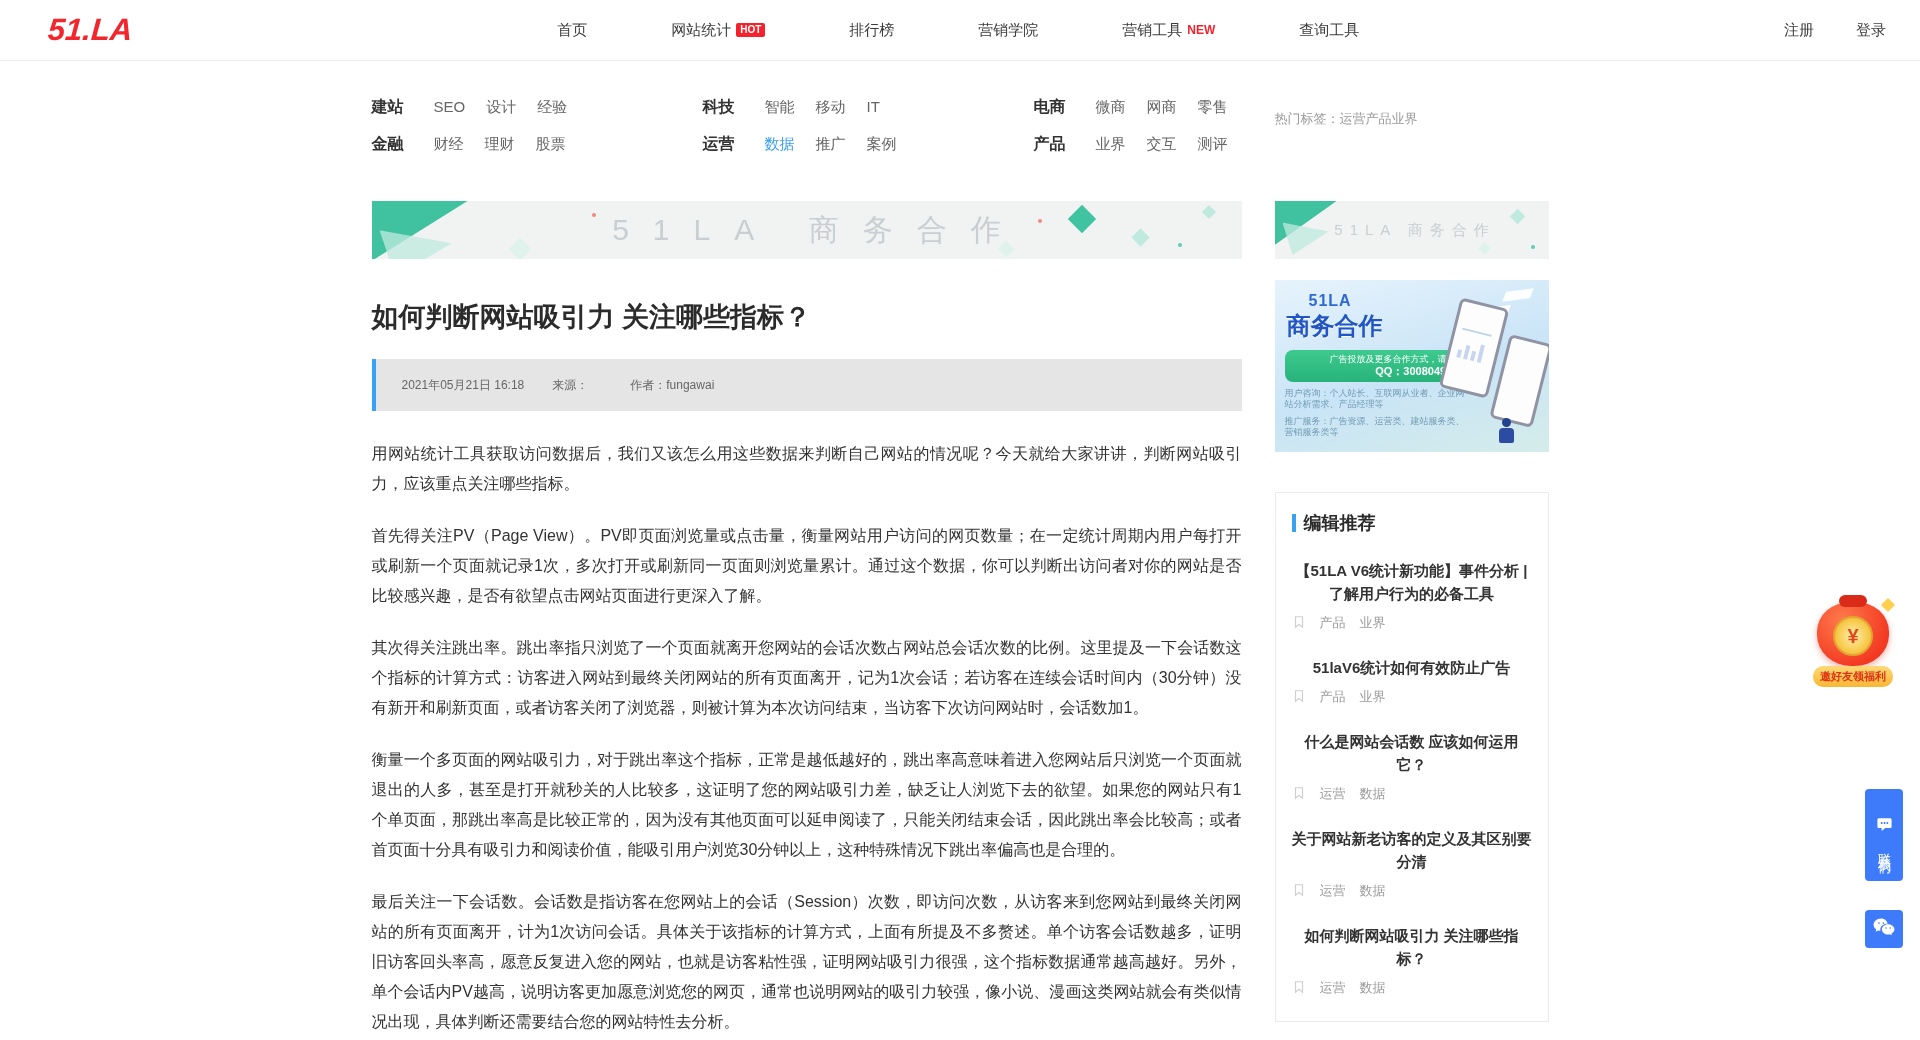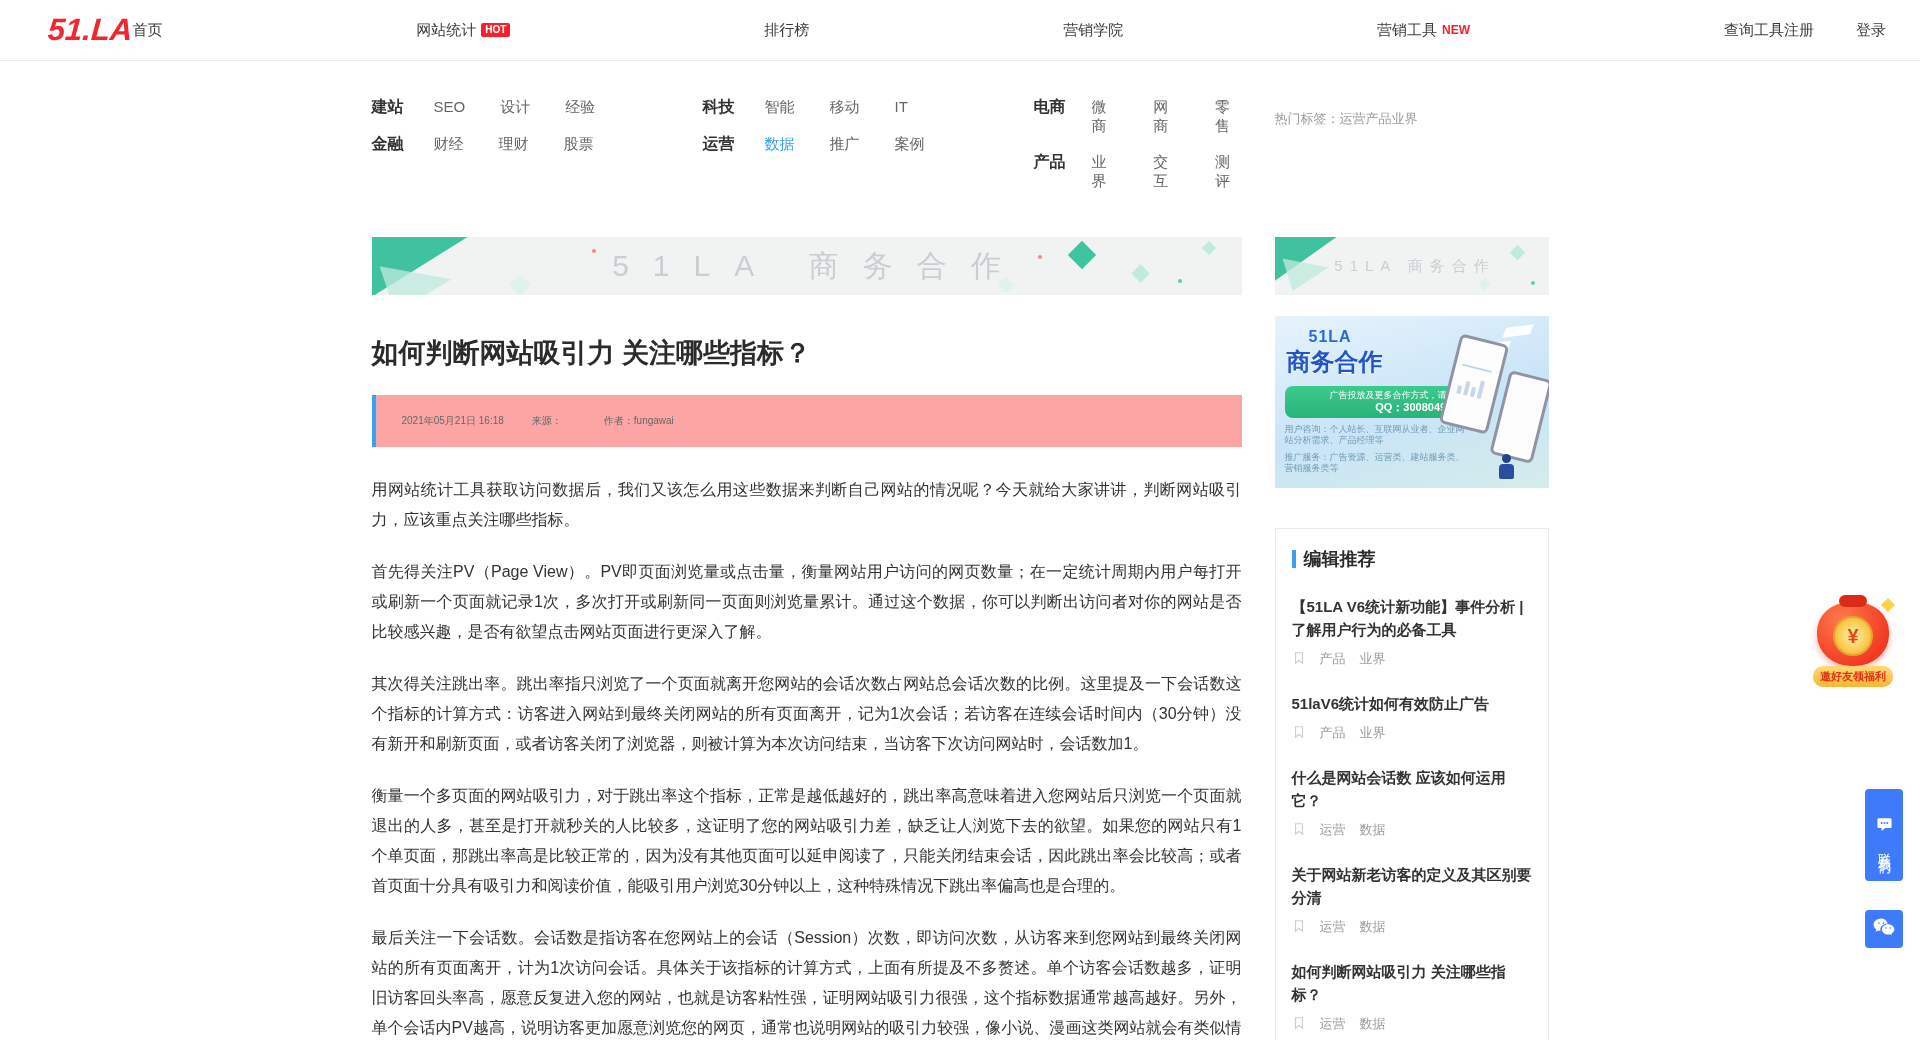--- a/index.html
+++ b/index.html
@@ -4,40 +4,40 @@
 <style>
   * { margin:0; padding:0; box-sizing:border-box; }
   html,body { width:1920px; height:1040px; background:#fff; overflow:hidden;
     font-family:"Liberation Sans","DejaVu Sans",sans-serif; color:#333; }
   a { text-decoration:none; color:inherit; cursor:pointer; }
 
   
   .topbar { height:61px; border-bottom:1px solid #ececec; display:flex; align-items:center;
     padding:0 34px 0 48px; background:#fff; position:relative; }
   .logo { font-size:31px; font-weight:900; color:#f2262c; letter-spacing:0px; font-style:italic; transform:skewX(-4deg); }
-  .mainnav { flex:1; display:flex; justify-content:space-between; gap:84px; font-size:15px; color:#3c3c3c; }
+  .mainnav { flex:1; display:flex; justify-content:center; gap:84px; font-size:15px; color:#3c3c3c; }
   .navitem { display:flex; align-items:center; gap:5px; white-space:nowrap; }
   .badge-hot { background:#f5222d; color:#fff; font-size:10px; font-weight:bold; padding:1px 4px; border-radius:2px; line-height:12px; }
   .badge-new { color:#f5222d; font-size:12px; font-weight:bold; }
   .auth { display:flex; gap:42px; font-size:15px; color:#3c3c3c; }
 
   
   .container { width:1177px; margin:0 auto; }
   .row { display:flex; gap:33px; }
   .col-main { width:870px; }
   .col-side { width:274px; }
 
   
   .cats-row { margin-top:36px; display:flex; justify-content:space-between; align-items:flex-start; }
   .cats { width:870px; display:flex; }
   .cat-group { width:331px; }
   .cat-group:last-child { width:208px; }
   .cat-line { display:flex; align-items:baseline; margin-bottom:16px; }
   .cat-head { font-size:16px; font-weight:bold; color:#333; width:62px; }
-  .cat-links { display:flex; gap:35px; font-size:15px; color:#666; }
+  .cat-links { display:flex; gap:21px; font-size:15px; color:#666; }
   .cat-links a.active { color:#3aa0f0; }
   .searchbox { width:274px; }
   .search-wrap { position:relative; }
   .search-input { width:274px; height:40px; border:1px solid #e2e5e9; border-radius:4px;
     padding:0 38px 0 12px; font-size:14px; color:#333; outline:none; }
   .search-input::placeholder { color:#c0c4cc; }
   .search-ico { position:absolute; right:10px; top:10px; }
   .hot-tags { margin-top:13px; font-size:13px; color:#999; display:flex; }
 
   
@@ -53,22 +53,22 @@
   .tri-mint { position:absolute; left:8px; top:24px; width:72px; height:52px; opacity:.75;
     background:#bfeadd; clip-path:polygon(0 10%,100% 35%,22% 100%); }
   .lbanner.small .tri-mint { width:46px; height:36px; top:18px; }
   .sq { position:absolute; background:#3fc3a1; transform:rotate(45deg); }
   .sq.mint { background:#bfeadd; } .sq.pale { background:#dff3ec; }
   .dot { position:absolute; width:4px; height:4px; border-radius:50%; background:#ef8a80; }
   .dot.teal { background:#5ecdb0; }
 
   
   .a-title { margin-top:40px; font-size:27px; font-weight:bold; color:#2b2b2b; }
-  .a-meta { margin-top:24px; height:52px; background:#fca5a5; border-left:4px solid #36a3f7;
-    display:flex; align-items:center; padding-left:26px; font-size:10px; color:#666; }
+  .a-meta { margin-top:24px; height:52px; background:#e5e5e5; border-left:4px solid #36a3f7;
+    display:flex; align-items:center; padding-left:26px; font-size:12px; color:#666; }
   .a-meta .m-src { margin-left:28px; } .a-meta .m-auth { margin-left:42px;text-align:center; }
   .a-body { margin-top:28px; }
   .a-body p { font-size:16px; line-height:30px; color:#333; text-align:justify; margin-bottom:22px; }
 
   
   .ad { position:relative; margin-top:21px; height:172px; overflow:hidden;
     background:linear-gradient(165deg,#e6f3fc 0%,#c9e4f7 55%,#d4ecea 100%); }
   .ad-brand { margin:12px 4px 0 34px; font-size:16px; font-weight:bold; color:#2e6ad1; letter-spacing:1px; }
   .ad-title { margin:0 0 0 12px; font-size:24px; font-weight:bold; color:#2256c4; text-shadow:0 1px 0 rgba(255,255,255,.8); }
   .ad-btn { margin:8px 0 0 10px; width:182px; background:linear-gradient(#3ec98f,#27b379);
@@ -82,21 +82,21 @@
   .mini-line { position:absolute; left:6px; top:16px; width:30px; height:12px;
     border-bottom:2px solid #bcd5ea; }
   .mini-bars { position:absolute; left:7px; top:38px; display:flex; gap:3px; align-items:flex-end; }
   .mini-bars i { width:4px; background:#c7d6ee; display:block; }
   .person { position:absolute; right:34px; bottom:8px; width:16px; height:26px; }
   .person .head { width:9px; height:9px; border-radius:50%; background:#24418f; margin:0 auto; }
   .person .bodyp { width:15px; height:15px; border-radius:4px 4px 2px 2px; background:#2c4ca3; margin-top:1px; }
   .plane { position:absolute; background:#fff; opacity:.92; transform:skewX(-28deg) rotate(-8deg); }
 
   
-  .rec { margin-top:40px; border:1px solid #ebebeb; padding:18px 16px 24px; }
+  .rec { margin-top:40px; border:1px solid #ebebeb; padding:18px 16px 24px;text-align:center; }
   .rec-hd { display:flex; align-items:center; gap:8px; }
   .rec-bar { width:4px; height:18px; background:#3aa0f0; }
   .rec-title { font-size:18px; font-weight:bold; color:#2b2b2b; }
   .rec-item { margin-top:24px; }
   .rec-item .t { font-size:15px; font-weight:bold; color:#333; line-height:23px; }
   .rec-tags { margin-top:9px; display:flex; align-items:center; gap:14px; font-size:13px; color:#9a9a9a; }
 
   
   .envelope { position:fixed; right:22px; top:602px; width:90px; text-align:center; }
   .pouch { position:relative; width:72px; height:64px; margin:0 auto;

